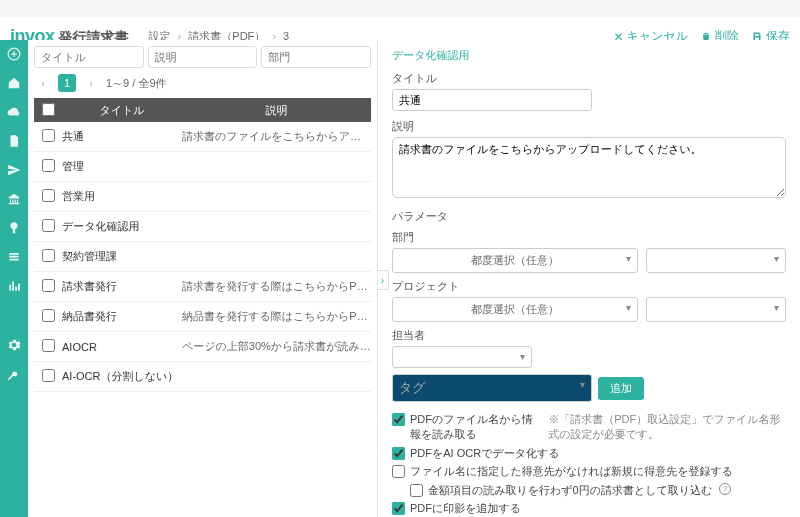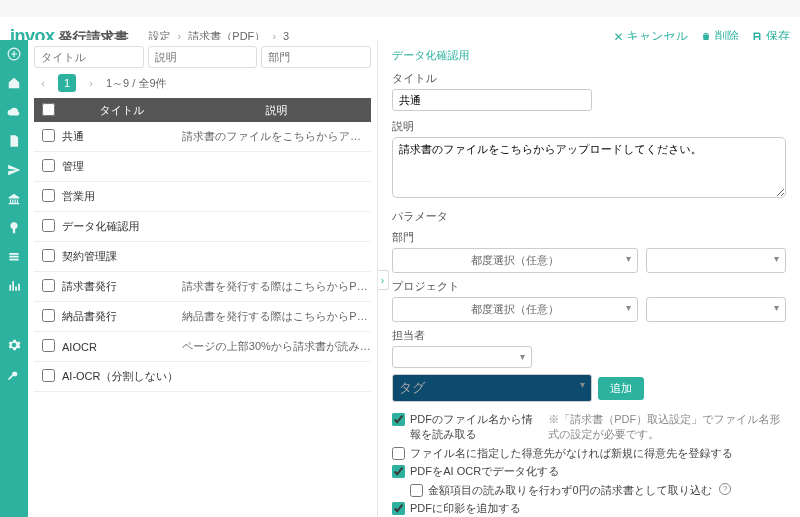--- a/index.html
+++ b/index.html
@@ -267,26 +267,26 @@
       <button class="tag-add">追加</button>
     </div>
 
     <div class="chk-list">
       <label class="chk-item">
           <input type="checkbox" checked="" style="">
           <span>PDFのファイル名から情報を読み取る</span>
           <span class="sub">※「請求書（PDF）取込設定」でファイル名形式の設定が必要です。</span>
         </label>
       <label class="chk-item">
+          <input type="checkbox" checked="" style="">
+          <span>PDFをAI OCRでデータ化する</span>
+        </label>
+      <label class="chk-item">
           <input type="checkbox" style="">
           <span>ファイル名に指定した得意先がなければ新規に得意先を登録する</span>
-        </label>
-      <label class="chk-item">
-          <input type="checkbox" checked="" style="">
-          <span>PDFをAI OCRでデータ化する</span>
         </label>
       <label class="chk-item indent">
           <input type="checkbox" style="">
           <span>金額項目の読み取りを行わず0円の請求書として取り込む</span>
           <span class="qmark">?</span>
         </label>
       <label class="chk-item">
           <input type="checkbox" checked="" style="">
           <span>PDFに印影を追加する</span>
         </label>

